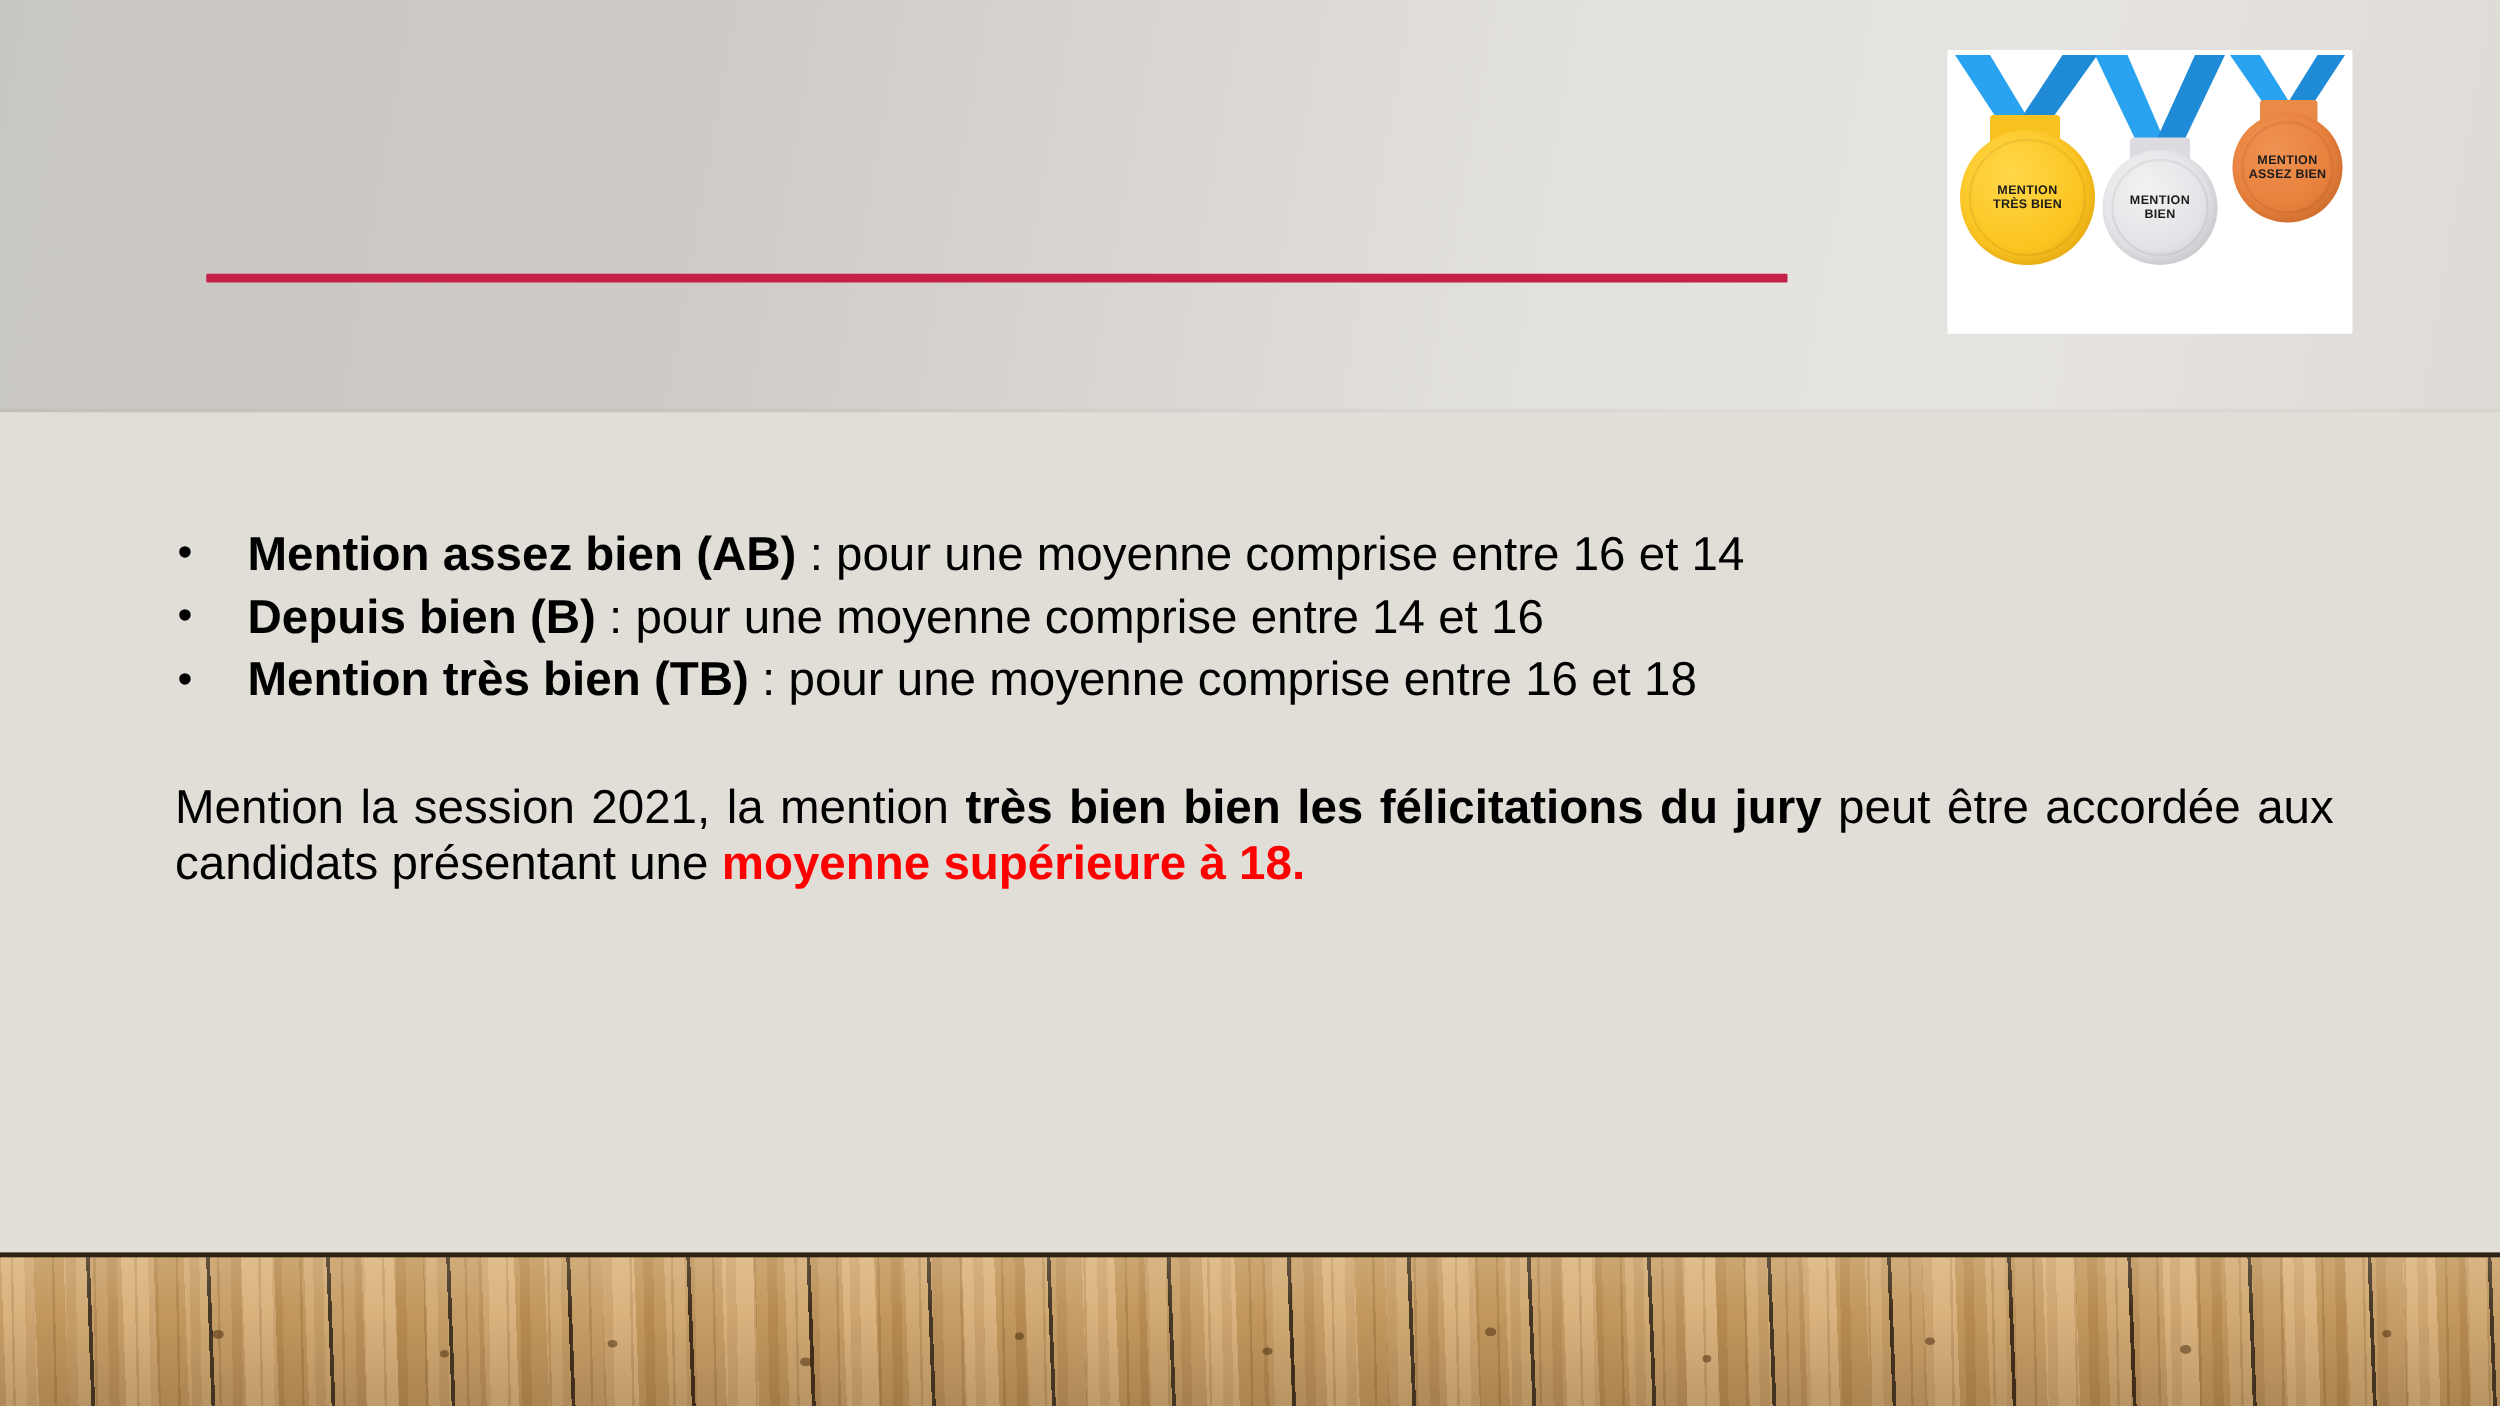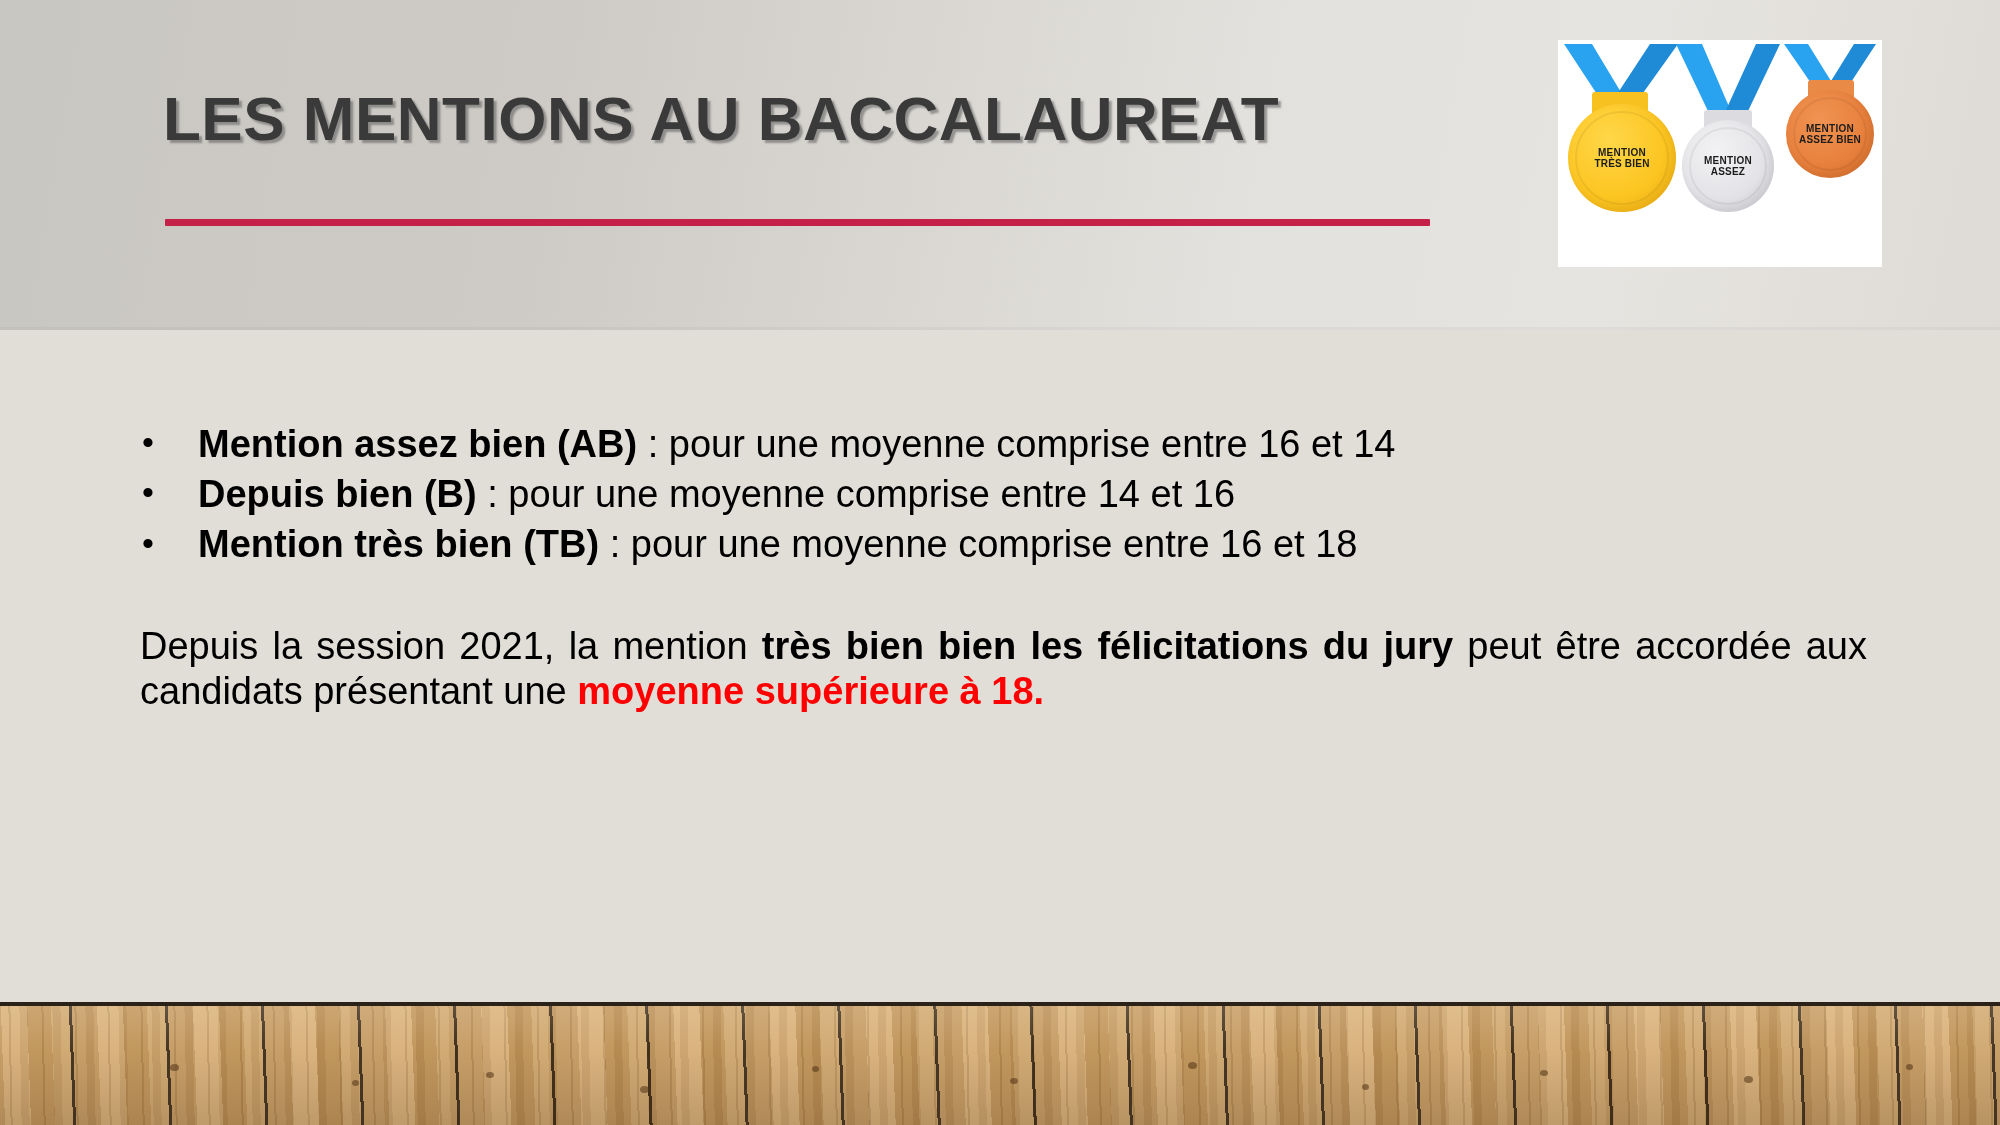--- a/index.html
+++ b/index.html
@@ -263,21 +263,20 @@
 </style>
 </head>
 <body>
 
 <div class="slide">
 
   <div class="header-band"></div>
 
   <div class="body-band"></div>
 
-  <div class="slide-title">LES MENTIONS AU BACCALAUREAT</div>
 
   <div class="title-rule"></div>
 
   <div class="medal-image">
     <div class="medal-stage">
 
       <svg class="ribbon-svg" width="324" height="227" viewBox="0 0 324 227">
 
         <polygon points="6,4 34,4 76,74 52,74" fill="#29a3ef"></polygon>
         <polygon points="120,4 92,4 46,74 70,74" fill="#1f8ad6"></polygon>
@@ -296,21 +295,21 @@
           <div class="label-small">MENTION</div>
           <div class="label-big">TRÈS BIEN</div>
         </div>
       </div>
 
       <div class="medal medal-silver">
         <div class="clasp"></div>
         <div class="disc">
           <div class="inner-ring"></div>
           <div class="label-small">MENTION</div>
-          <div class="label-big">ASSEZ</div>
+          <div class="label-big">BIEN</div>
         </div>
       </div>
 
       <div class="medal medal-bronze">
         <div class="clasp"></div>
         <div class="disc">
           <div class="inner-ring"></div>
           <div class="label-small">MENTION</div>
           <div class="label-big">ASSEZ BIEN</div>
         </div>
@@ -331,21 +330,21 @@
       <li class="bullet">
         <span class="dot">•</span><span class="b">Depuis bien (B)</span><span> : pour une moyenne comprise entre 14 et 16</span>
       </li>
       <li class="bullet">
         <span class="dot">•</span><span class="b">Mention très bien (TB)</span><span> : pour une moyenne comprise entre 16 et 18</span>
       </li>
     </ul>
 
     <div class="spacer-md"></div>
 
-    <p class="last-para"><span>Depuis la session 2021, la mention </span><span class="b">très bien bien les félicitations du jury</span><span> peut être accordée aux candidats présentant une </span><span class="red b">moyenne supérieure à 18.</span></p>
+    <p class="last-para"><span>Mention la session 2021, la mention </span><span class="b">très bien bien les félicitations du jury</span><span> peut être accordée aux candidats présentant une </span><span class="red b">moyenne supérieure à 18.</span></p>
 
   </div>
 
   <div class="floor">
     <div class="floor-planks">
       <div class="floor-grain"></div>
     </div>
     <div class="floor-shade"></div>
     <div class="knot" style="left:170px; top:58px; width:9px; height:7px;"></div>
     <div class="knot" style="left:352px; top:74px; width:7px; height:6px;"></div>

